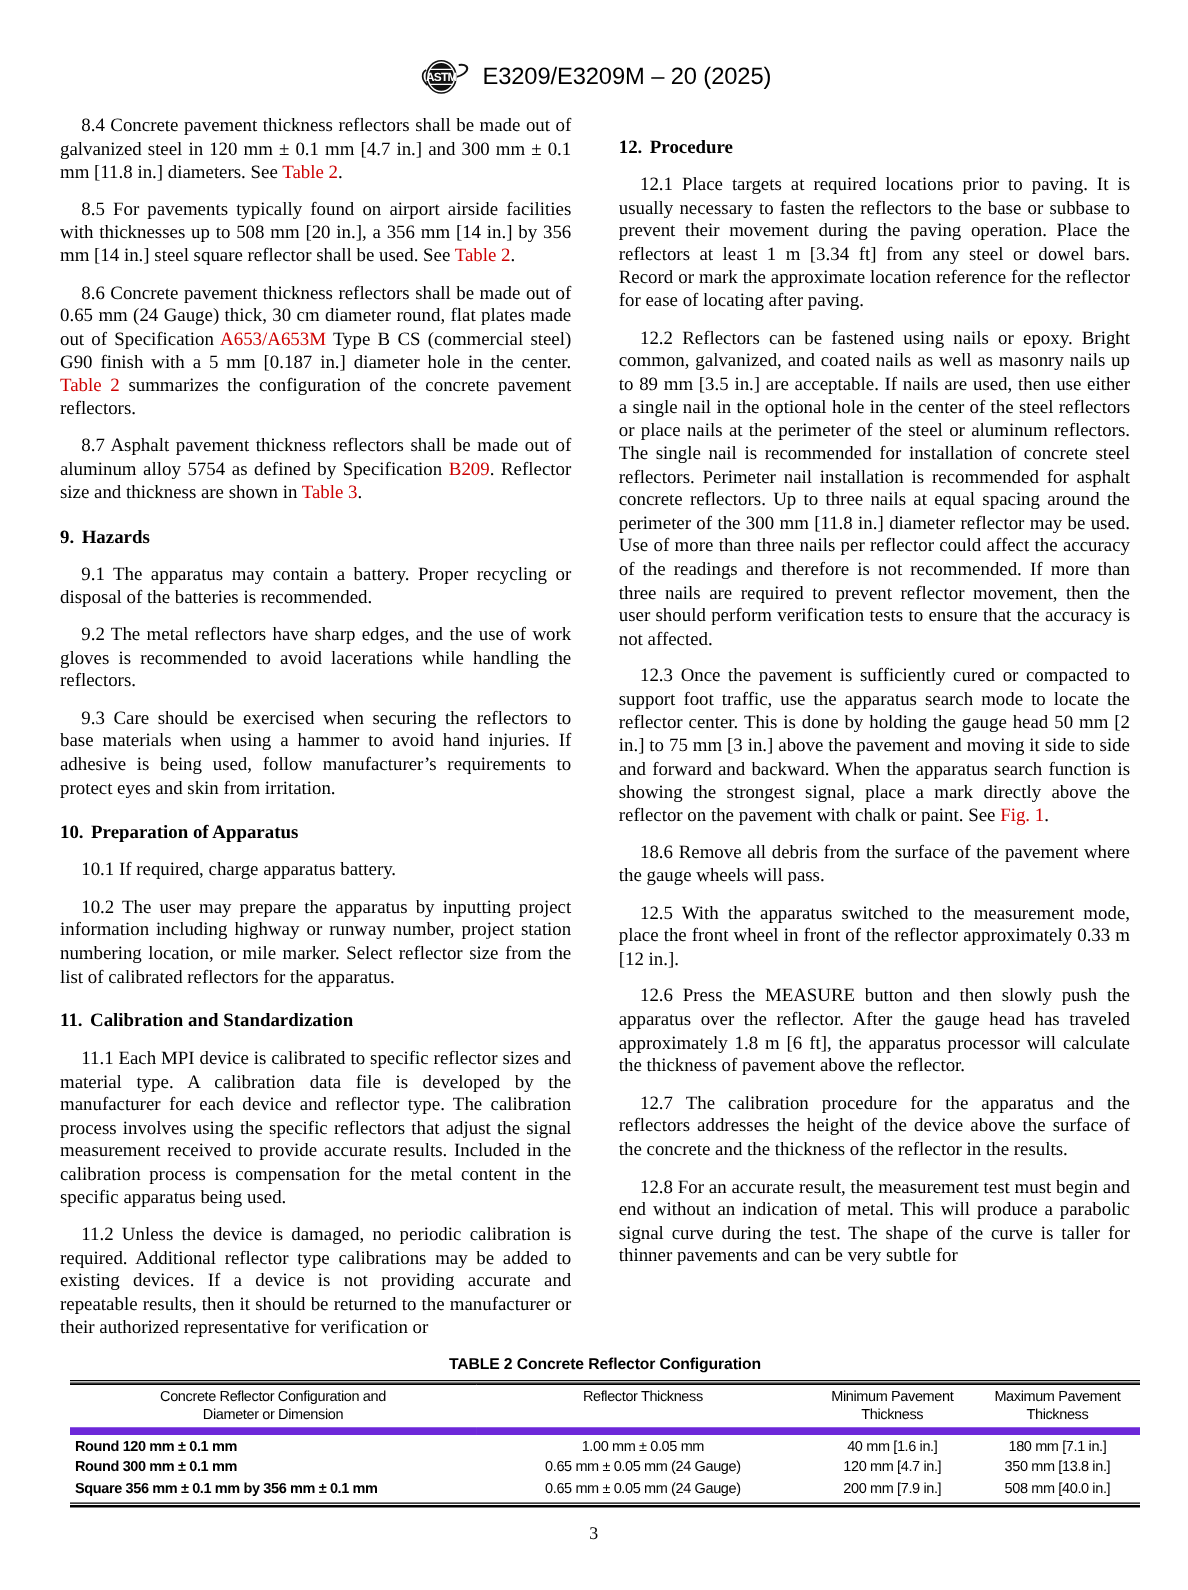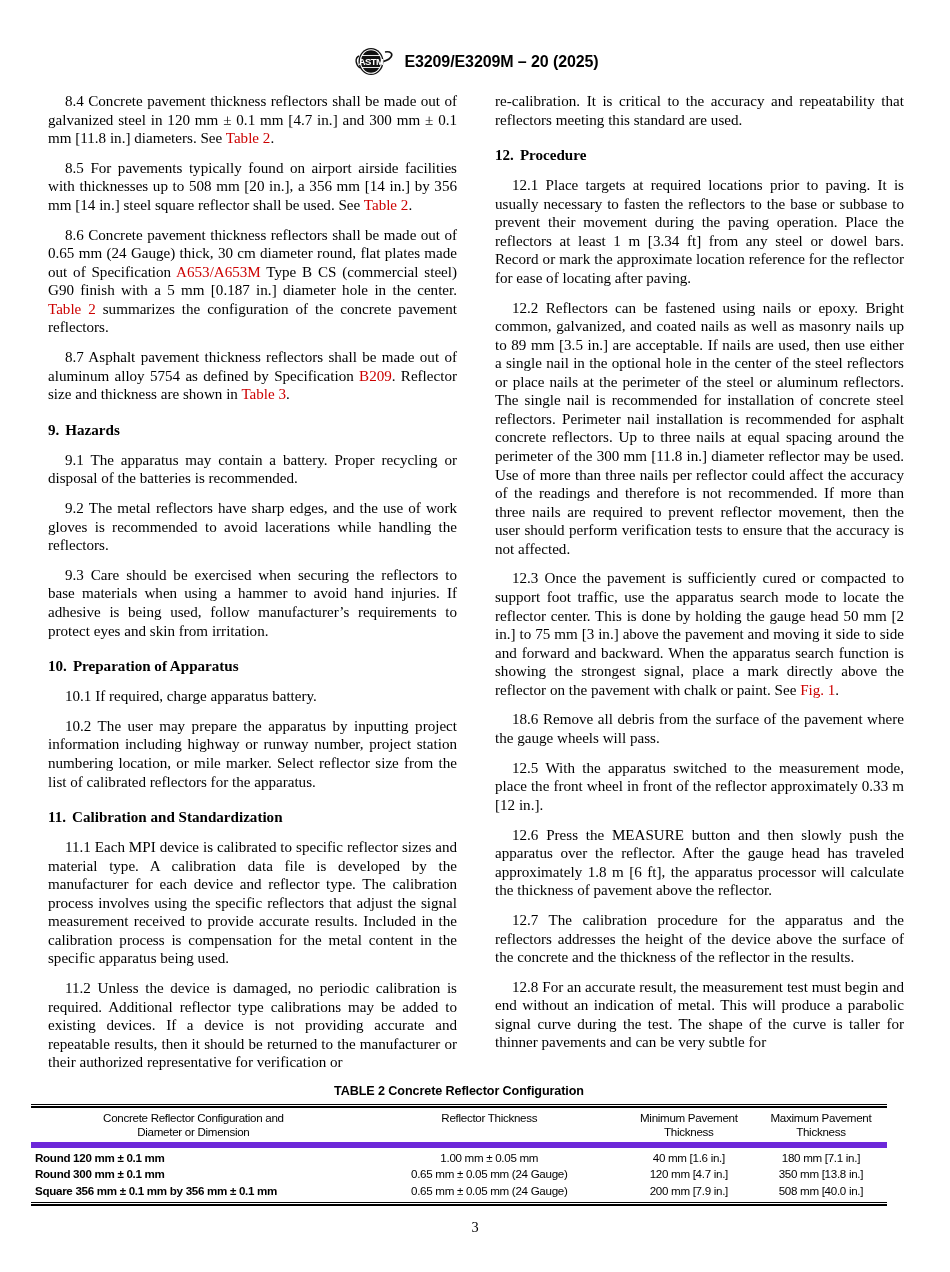--- a/index.html
+++ b/index.html
@@ -33,22 +33,22 @@
     justify-content: center;
     gap: 9px;
   }
   .astm-logo {
     width: 44px;
     height: 31px;
     display: block;
   }
   .header-title {
     font-family: "Liberation Sans", "DejaVu Sans", sans-serif;
-    font-weight: bold;
-    font-size: 16px;
+    font-weight: normal;
+    font-size: 19px;
     letter-spacing: -0.1px;
     white-space: nowrap;
   }
 
   
   .columns {
     position: absolute;
     top: 92px;
     left: 48px;
     width: 856px;
@@ -82,21 +82,21 @@
     margin-right: 6px;
   }
   .lnk {
     color: #cc0000;
   }
 
   
   .table-wrap {
     position: absolute;
     top: 1084px;
-    left: 31px;
+    left: 56px;
     width: 856px;
   }
   .table-title {
     font-family: "Liberation Sans", "DejaVu Sans", sans-serif;
     font-weight: bold;
     font-size: 12.6px;
     text-align: center;
     margin-bottom: 6px;
     letter-spacing: -0.1px;
   }
@@ -218,21 +218,20 @@
 
       <h3 class="sec">
         <span class="num">11.</span><span>Calibration and Standardization</span>
       </h3>
       <p class="para">11.1  Each MPI device is calibrated to specific reflector sizes and material type. A calibration data file is developed by the manufacturer for each device and reflector type. The calibration process involves using the specific reflectors that adjust the signal measurement received to provide accurate results. Included in the calibration process is compensation for the metal content in the specific apparatus being used.</p>
       <p class="para">11.2  Unless the device is damaged, no periodic calibration is required. Additional reflector type calibrations may be added to existing devices. If a device is not providing accurate and repeatable results, then it should be returned to the manufacturer or their authorized representative for verification or</p>
     </div>
 
     <div class="col">
 
-      <p class="para" style="text-indent:0">re-calibration. It is critical to the accuracy and repeatability that reflectors meeting this standard are used.</p>
 
       <h3 class="sec">
         <span class="num">12.</span><span>Procedure</span>
       </h3>
 
       <p class="para">
         <span>12.1  Place targets at required locations prior to paving. It is usually necessary to fasten the reflectors to the base or subbase to prevent their movement during the paving operation. Place the reflectors at least 1 m [3.34 ft] from any steel or dowel bars. Record or mark the approximate location reference for the reflector for ease of locating after paving.</span>
       </p>
 
       <p class="para">

